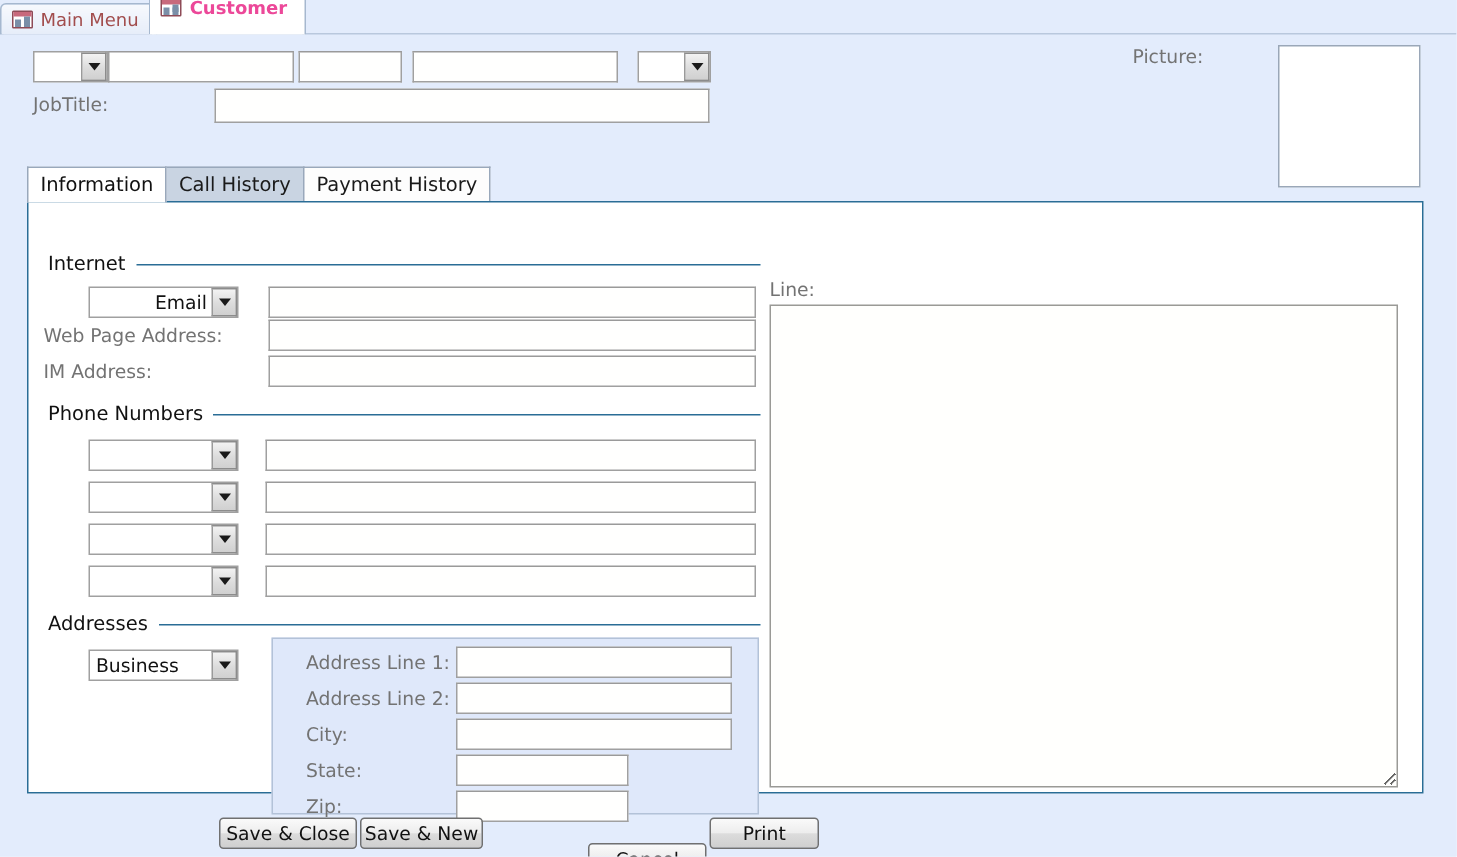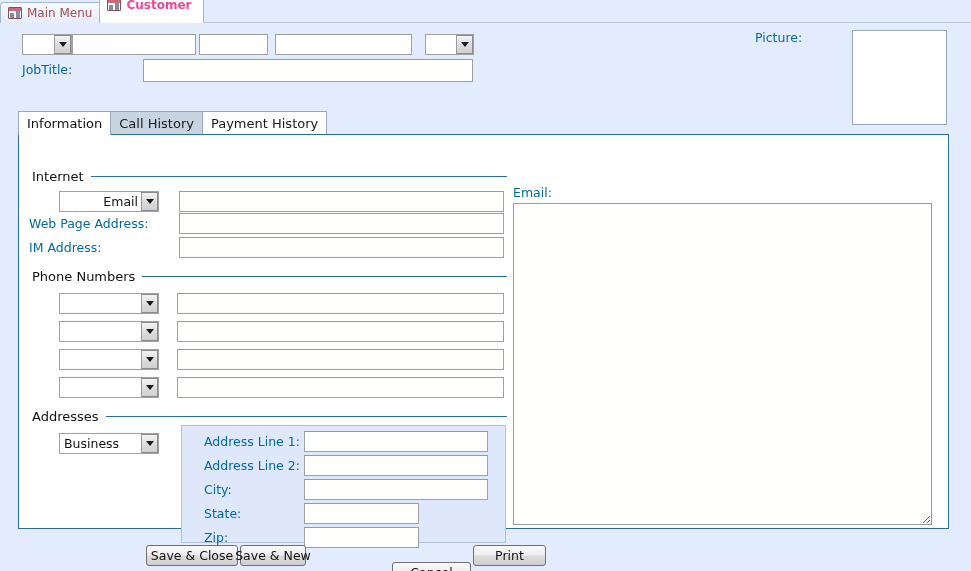--- a/index.html
+++ b/index.html
@@ -106,21 +106,21 @@
   .arrowbtn .caret {
     width: 0; height: 0;
     border-left: 4px solid transparent;
     border-right: 4px solid transparent;
     border-top: 5px solid #1a1a1a;
   }
 
   .lbl {
     position: absolute;
     font-size: 12.5px;
-    color: #0369a1;
+    color: #737373;
     white-space: nowrap;
     line-height: 16px;
   }
   .lbl.right { }
 
   
   #picture-label { left: 755px; top: 30px; }
   #picture-box {
     position: absolute; left: 852px; top: 30px; width: 95px; height: 95px;
     background: #ffffff; border: 1px solid #9aa7b8;
@@ -321,30 +321,30 @@
         <div class="lbl" style="left:22px; top:56px;">City:</div>
         <input class="txt" style="left: 122px; top: 53px; width: 184px;" type="text" value="">
 
         <div class="lbl" style="left:22px; top:80px;">State:</div>
         <input class="txt" style="left: 122px; top: 77px; width: 115px;" type="text" value="">
 
         <div class="lbl" style="left:22px; top:104px;">Zip:</div>
         <input class="txt" style="left: 122px; top: 101px; width: 115px;" type="text" value="">
       </div>
 
-      <div class="lbl" id="notes-label">Email:</div>
+      <div class="lbl" id="notes-label">Line:</div>
       <textarea id="notes-box" placeholder="" style=""></textarea>
 
     </div>
   </div>
 
   <div class="btn" style="left:146px; top:545px; width:92px;">
     <span>Save &amp; Close</span>
   </div>
-  <div class="btn" style="left:240px; top:545px; width:66px;">
+  <div class="btn" style="left:240px; top:545px; width:82px;">
     <span>Save &amp; New</span>
   </div>
   <div class="btn" style="left:392px; top:562px; width:79px;">
     <span>Cancel</span>
   </div>
   <div class="btn" style="left:473px; top:545px; width:73px;">
     <span>Print</span>
   </div>
 
 </div>

